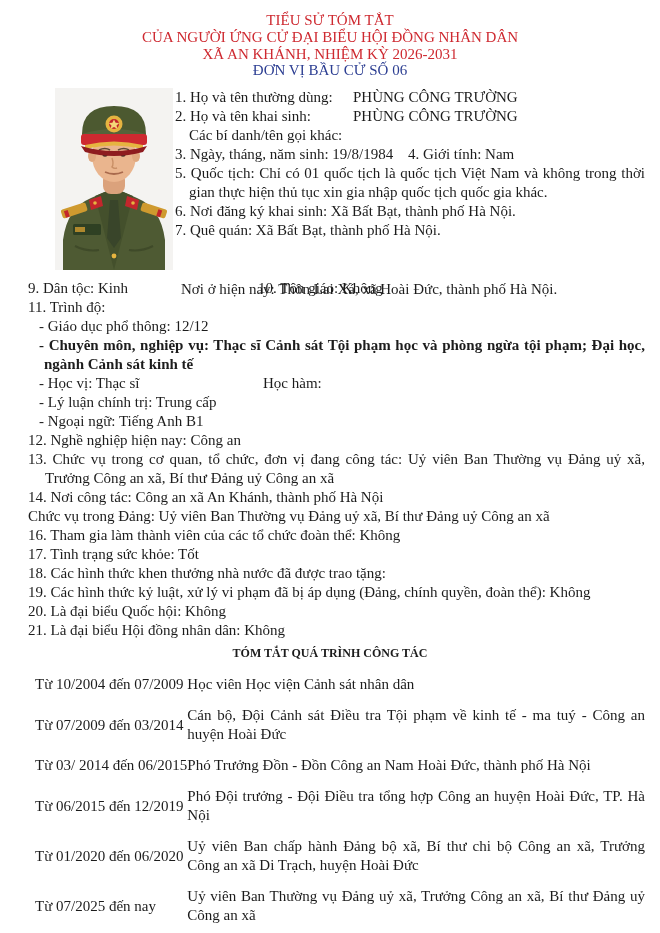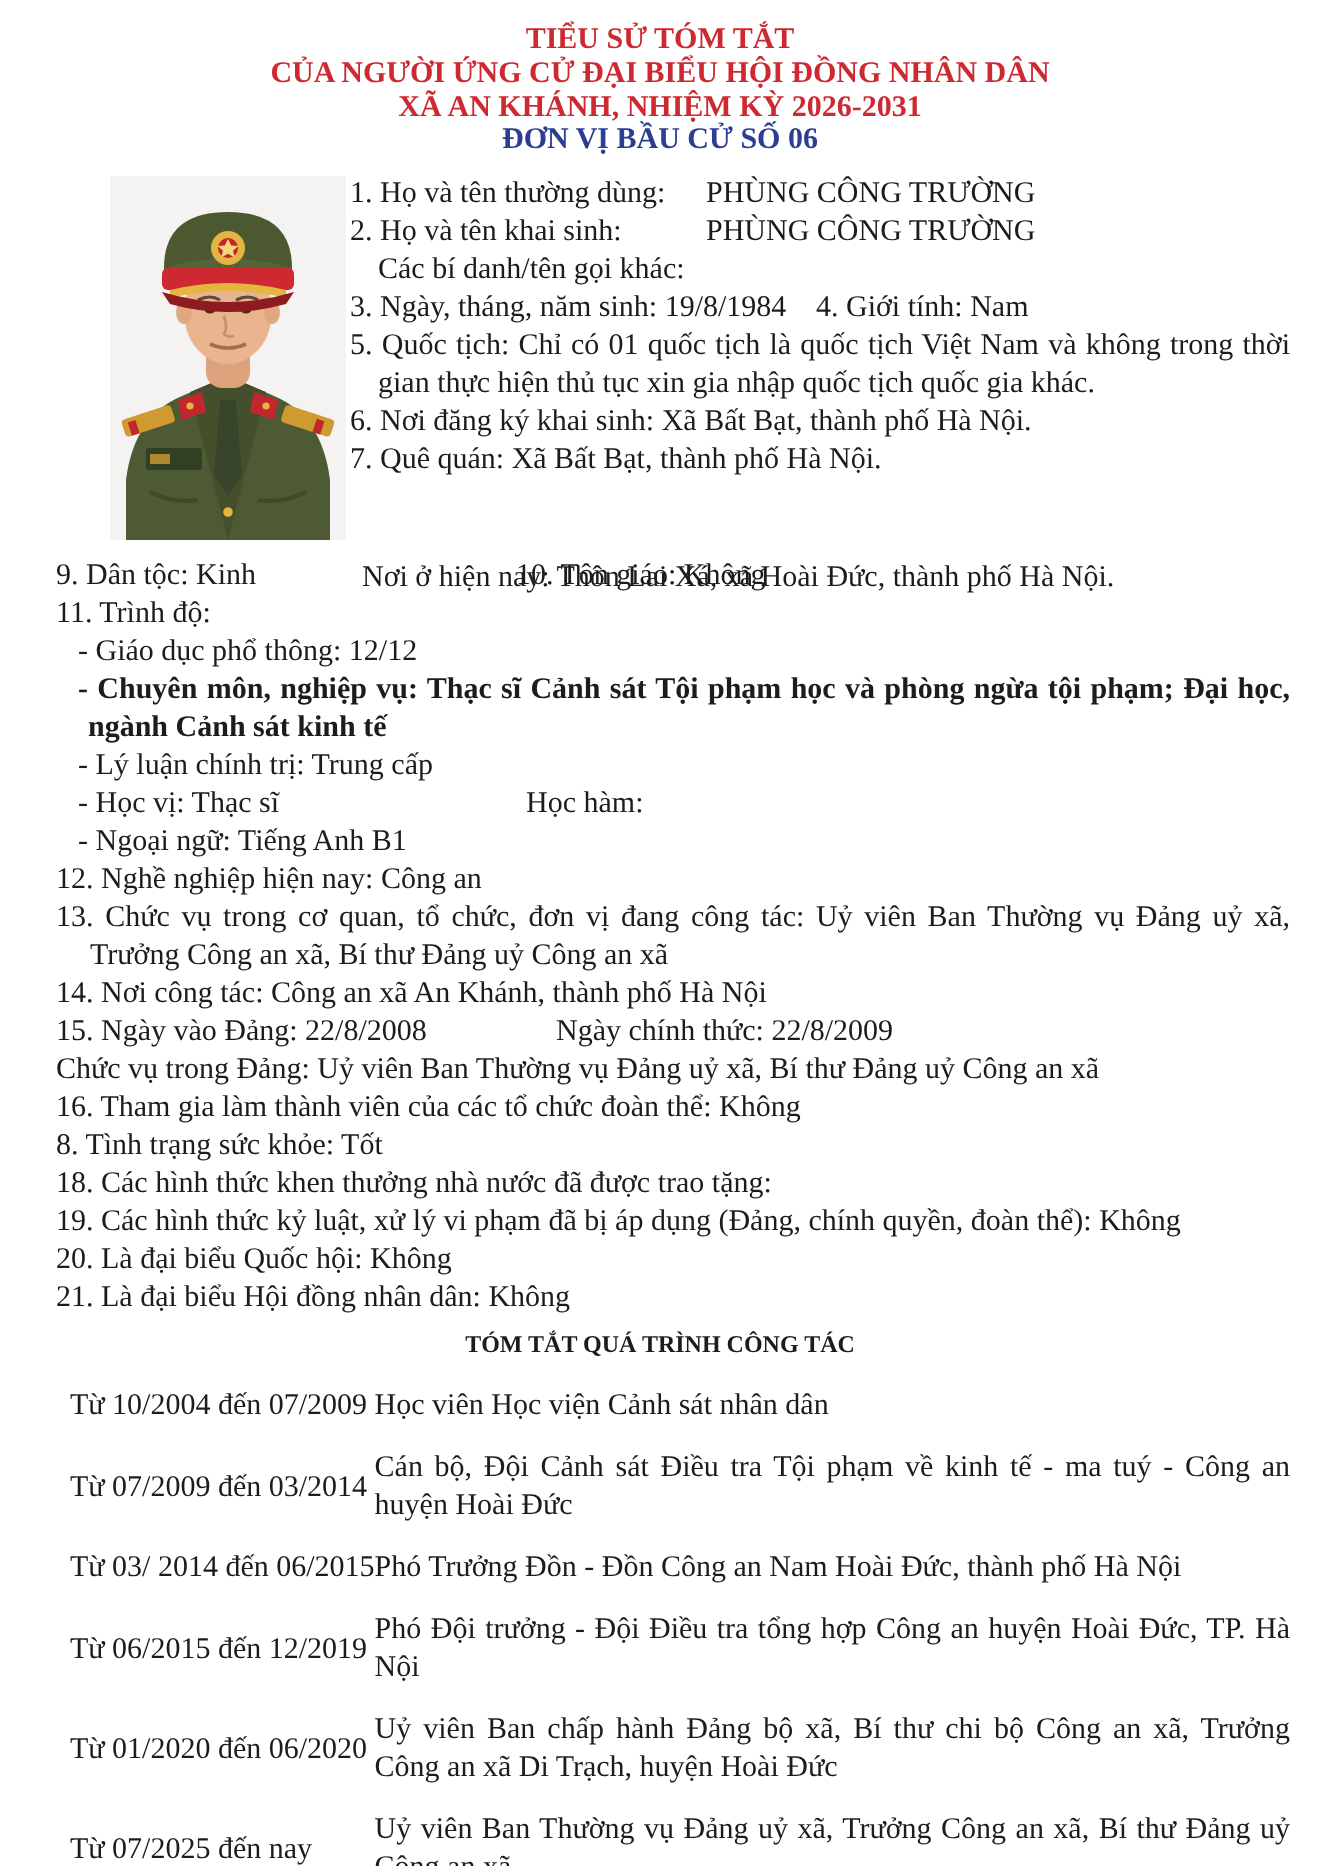--- a/index.html
+++ b/index.html
@@ -6,21 +6,21 @@
   html, body { background: #ffffff; }
   body {
     width: 660px; height: 933px;
     font-family: "Liberation Serif", "DejaVu Serif", serif;
     font-size: 15px; line-height: 19px; color: #1c1c1c;
     position: relative; overflow: hidden;
   }
   .page { position: absolute; inset: 0; background: #fff; }
 
   
-  .doc-header { padding-top: 12px; text-align: center; font-weight: bold; line-height: 16.8px; font-size: 15px; }
+  .doc-header { padding-top: 12px; text-align: center; font-weight: normal; line-height: 16.8px; font-size: 15px; }
   .doc-header .red  { color: #ce2930; }
   .doc-header .blue { color: #2c3e92; }
 
   
   .top-section { position: relative; height: 187px; margin-top: 8px; }
   .photo-box {
     position: absolute; left: 55px; top: 1px; width: 118px; height: 182px;
     background: #f4f3f1; overflow: hidden;
   }
   .photo-box svg { display: block; width: 100%; height: 100%; }
@@ -129,34 +129,31 @@
     </div>
   </div>
 
   <div class="body-fields">
     <div class="line">
       <span class="eth-part">9. Dân tộc: Kinh</span><span>10. Tôn giáo: Không</span>
     </div>
     <div class="line">11. Trình độ:</div>
     <div class="line sub-item">- Giáo dục phổ thông: 12/12</div>
     <div class="sub-hang">- Chuyên môn, nghiệp vụ: Thạc sĩ Cảnh sát Tội phạm học và phòng ngừa tội phạm; Đại học, ngành Cảnh sát kinh tế</div>
-    <div class="line sub-item">- Lý luận chính trị: Trung cấp</div>
     <div class="line sub-item">
       <span class="degree-part">- Học vị: Thạc sĩ</span><span>Học hàm:</span>
     </div>
+    <div class="line sub-item">- Lý luận chính trị: Trung cấp</div>
     <div class="line sub-item">- Ngoại ngữ:  Tiếng Anh B1</div>
     <div class="line">12. Nghề nghiệp hiện nay: Công an</div>
     <div class="item-hang">13. Chức vụ trong cơ quan, tổ chức, đơn vị đang công tác: Uỷ viên Ban Thường vụ Đảng uỷ xã, Trưởng Công an xã, Bí thư Đảng uỷ Công an xã</div>
     <div class="line">14. Nơi công tác: Công an xã An Khánh, thành phố Hà Nội</div>
-    <div class="line">
-      <span class="party-part">15. Ngày vào Đảng: 22/8/2008</span><span>Ngày chính thức: 22/8/2009</span>
-    </div>
     <div class="line">Chức vụ trong Đảng:  Uỷ viên Ban Thường vụ Đảng uỷ xã, Bí thư Đảng uỷ Công an xã</div>
     <div class="line">16. Tham gia làm thành viên của các tổ chức đoàn thể: Không</div>
-    <div class="line">8. Tình trạng sức khỏe: Tốt</div>
+    <div class="line">17. Tình trạng sức khỏe: Tốt</div>
     <div class="line">18. Các hình thức khen thưởng nhà nước đã được trao tặng:</div>
     <div class="line">19. Các hình thức kỷ luật, xử lý vi phạm đã bị áp dụng (Đảng, chính quyền, đoàn thể): Không</div>
     <div class="line">20. Là đại biểu Quốc hội: Không</div>
     <div class="line">21. Là đại biểu Hội đồng nhân dân: Không</div>
   </div>
 
   <div class="career-title">TÓM TẮT QUÁ TRÌNH CÔNG TÁC</div>
 
   <table class="career-table">
     <tbody>

